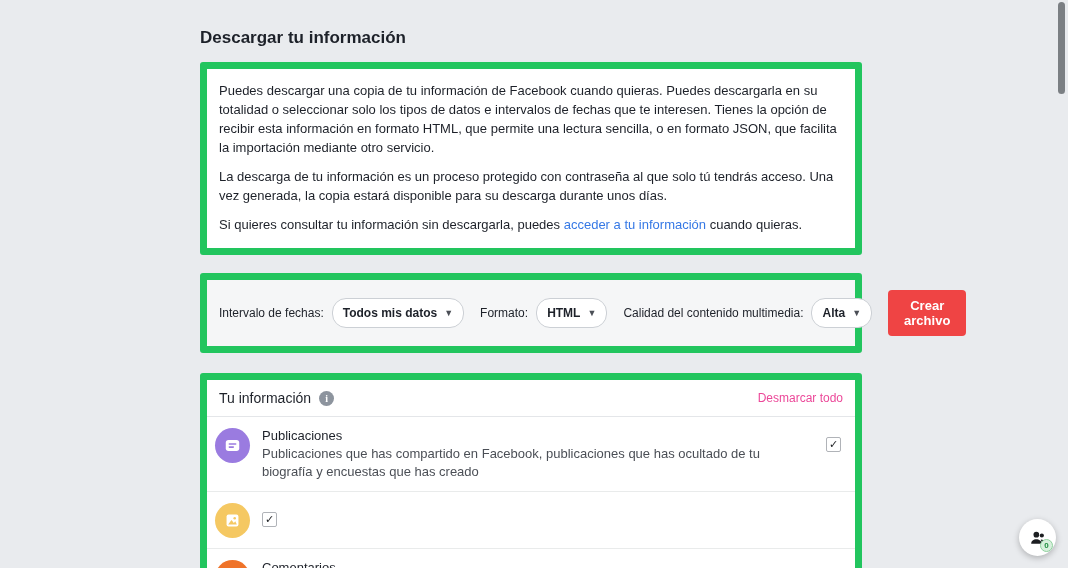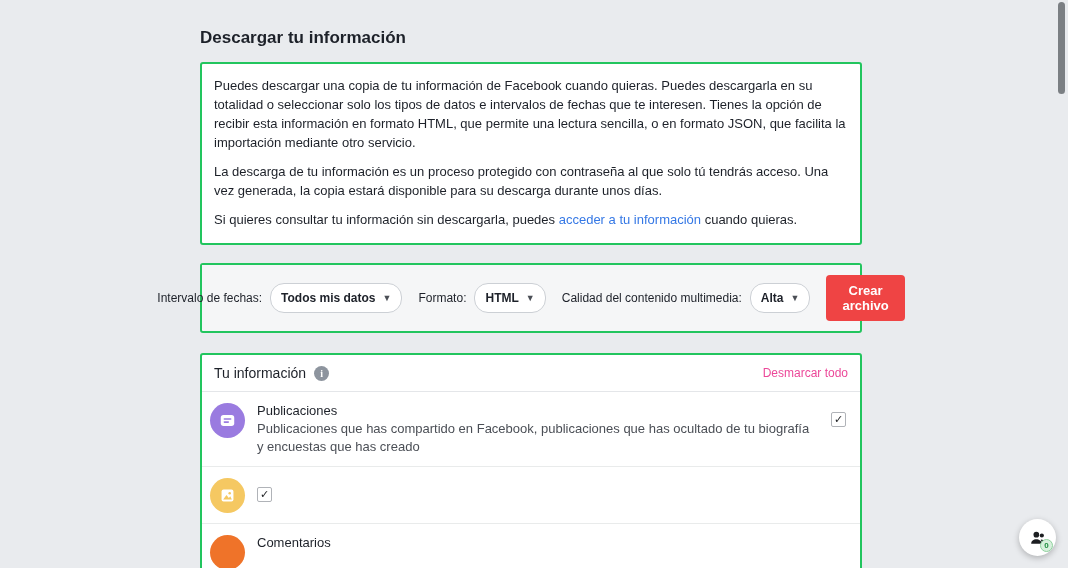--- a/index.html
+++ b/index.html
@@ -8,42 +8,42 @@
     position: relative;
     background: #e9ebee;
     font-family: "Liberation Sans", "DejaVu Sans", sans-serif;
     color: #1d2129;
     font-size: 13px;
   }
   .content { position: absolute; left: 200px; top: 0; width: 662px; }
   .page-title { font-size: 17px; font-weight: 600; color: #1d2129; margin: 28px 0 14px 0; }
   .card {
     background: #fff;
-    border: 2px solid #22c55e;
+    border: 7px solid #22c55e;
     border-radius: 3px;
   }
   
   .intro-card { padding: 12px; margin-bottom: 18px; }
   .intro-card p { line-height: 19px; color: #1d2129; margin-bottom: 10px; }
   .intro-card p:last-child { margin-bottom: 2px; }
   .text-link { color: #3578e5; text-decoration: none; cursor: pointer; }
   
   .tabs-card { margin-bottom: 20px; }
   .tabs-row { display: flex; align-items: stretch; height: 35px; border-bottom: 1px solid #dddfe2; padding: 0 4px; }
   .tab { display: flex; align-items: center; padding: 0 14px; color: #4b4f56; cursor: pointer; position: relative; }
   .tab.active { font-weight: 700; color: #1d2129; }
   .tab.active::after {
     content: ""; position: absolute; left: 6px; right: 6px; bottom: -1px; height: 3px;
     background: #4267b2; border-radius: 1px;
   }
   .filter-row {
     background: #f5f6f7;
     display: flex; align-items: center;
     padding: 10px 12px; gap: 8px;
-    border-bottom-left-radius: 3px; border-bottom-right-radius: 3px; justify-content: center;
+    border-bottom-left-radius: 3px; border-bottom-right-radius: 3px;
   }
   .filter-label { color: #1d2129; font-size: 12px; white-space: nowrap; }
   .dropdown {
     background: #fff; border: 1px solid #ccd0d5; border-radius: 14px;
     padding: 7px 10px; font-size: 12px; font-weight: 700; color: #1d2129;
     display: inline-flex; align-items: center; gap: 7px; cursor: pointer;
     margin-right: 8px; white-space: nowrap;
   }
   .caret { font-size: 9px; color: #4b4f56; line-height: 1; }
   .primary-button {

